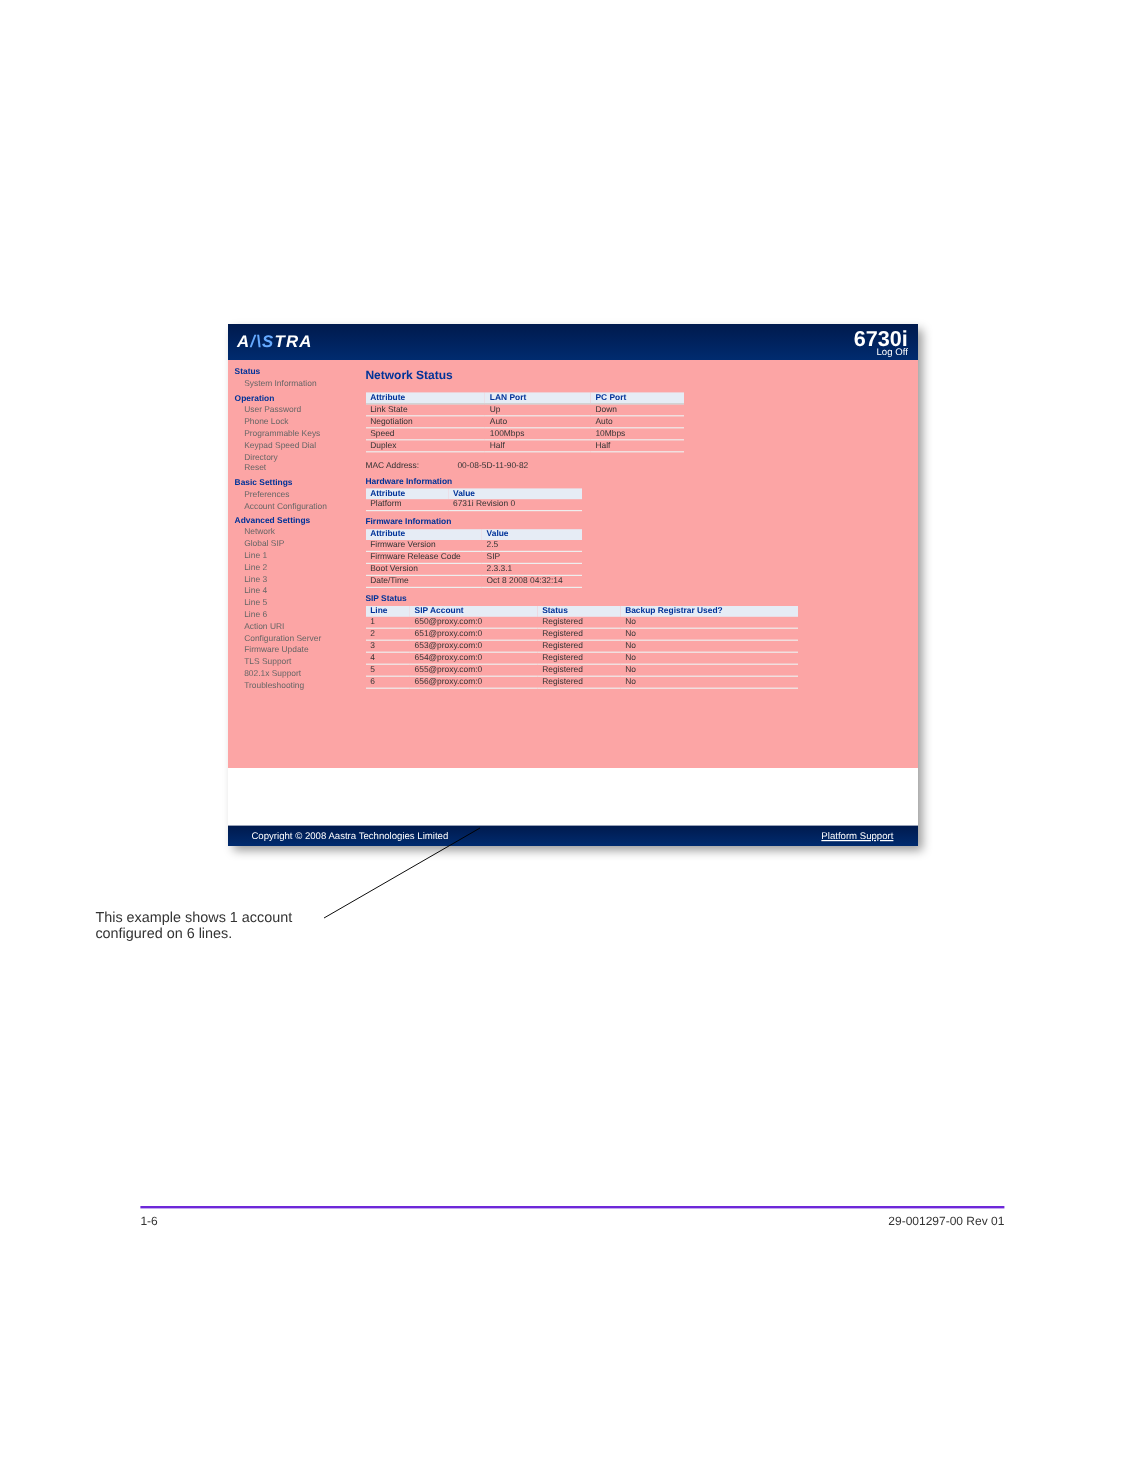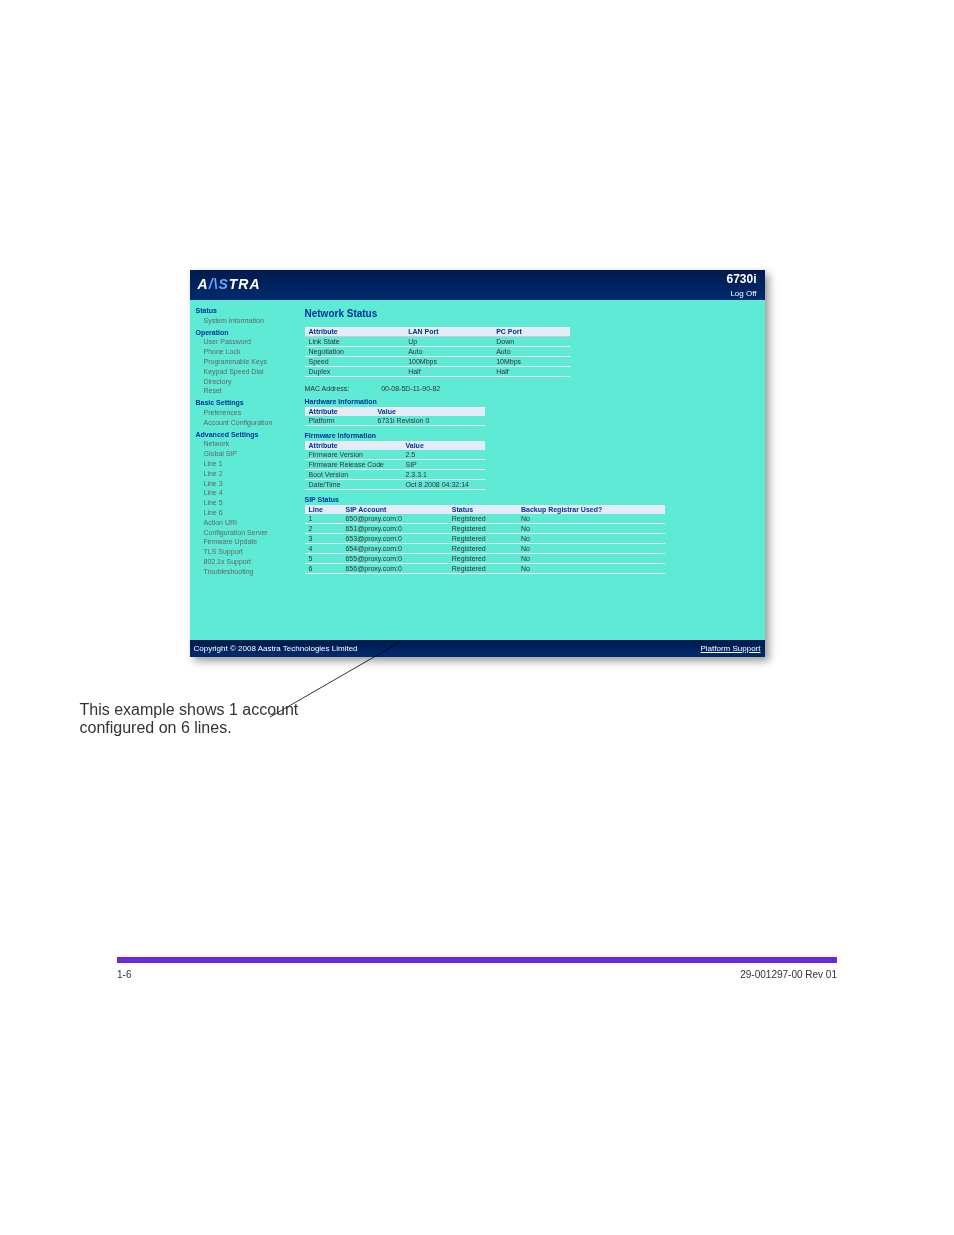--- a/index.html
+++ b/index.html
@@ -2,43 +2,43 @@
 <html><head>
 <meta charset="utf-8">
 <style>
   * { box-sizing: border-box; margin: 0; padding: 0; }
   body { font-family: Arial, sans-serif; background: #fff; color: #333; }
   .page { width: 842px; margin: 0 auto; padding: 20px 0; }
   .screenshot-wrap { position: relative; width: 575px; margin: 250px auto 0; box-shadow: 4px 4px 8px rgba(0,0,0,0.4); }
   .header-bar { background: linear-gradient(#001a4d,#002b6f); color: #fff; height: 30px; position: relative; }
   .header-bar .logo { font-style: italic; font-weight: bold; font-size: 14px; position: absolute; left: 8px; top: 6px; letter-spacing: 1px; }
   .header-bar .logo .blue { color: #66aaff; }
-  .header-bar .model { position: absolute; right: 8px; top: 2px; font-size: 12px; font-weight: bold; }
+  .header-bar .model { position: absolute; right: 8px; top: 2px; font-size: 18px; font-weight: bold; }
   .header-bar .logoff { position: absolute; right: 8px; bottom: 2px; font-size: 8px; }
-  .body-area { display: flex; background: #5eead4; min-height: 340px; }
+  .body-area { display: flex; background: #fca5a5; min-height: 340px; }
   .sidebar { width: 105px; padding: 4px 4px 4px 6px; font-size: 7px; line-height: 1.4; }
   .sidebar .cat { color: #003399; font-weight: bold; margin-top: 2px; }
   .sidebar .item { color: #666; padding-left: 8px; cursor: pointer; }
   .content { flex: 1; padding: 8px 10px; font-size: 7px; }
   .content h2 { color: #003399; font-size: 10px; margin-bottom: 8px; }
   table.net { border-collapse: collapse; width: 265px; margin-bottom: 8px; }
   table.net th { text-align: left; color: #003399; background: #e6ecf5; font-size: 7px; padding: 1px 4px; border-bottom: 1px solid #ccc; }
   table.net td { font-size: 7px; padding: 1px 4px; border-bottom: 1px solid #eee; color: #333; }
   .sec-title { color: #003399; font-weight: bold; font-size: 7px; margin: 4px 0 2px; }
   table.kv { border-collapse: collapse; width: 180px; margin-bottom: 6px; }
   table.kv th { text-align: left; color: #003399; background: #e6ecf5; font-size: 7px; padding: 1px 4px; }
   table.kv td { font-size: 7px; padding: 1px 4px; border-bottom: 1px solid #eee; }
   table.sip { border-collapse: collapse; width: 360px; }
   table.sip th { text-align: left; color: #003399; background: #e6ecf5; font-size: 7px; padding: 1px 4px; }
   table.sip td { font-size: 7px; padding: 1px 4px; border-bottom: 1px solid #eee; }
-  .footer-bar { background: linear-gradient(#001a4d,#002b6f); color: #fff; font-size: 8px; padding: 4px 4px; display: flex; justify-content: space-between; }
+  .footer-bar { background: linear-gradient(#001a4d,#002b6f); color: #fff; font-size: 8px; padding: 4px 20px; display: flex; justify-content: space-between; margin-top: 48px; }
   .footer-bar a { color: #fff; text-decoration: underline; }
   .doc-text { width: 700px; margin: 40px auto 0; font-size: 12px; color: #333; line-height: 1.5; }
-  .doc-callout { position: absolute; left: -110px; bottom: -80px; width: 220px; font-size: 16px; font-family: Arial; color: #333; text-align: left; }
-  .doc-footer { width: 720px; margin: 300px auto 0; border-top: 6px solid #6d28d9; padding-top: 6px; font-size: 10px; display: flex; justify-content: space-between; }
+  .doc-callout { position: absolute; left: -110px; bottom: -80px; width: 220px; font-size: 12px; font-family: Arial; color: #333; text-align: left; }
+  .doc-footer { width: 720px; margin: 300px auto 0; border-top: 2px solid #6d28d9; padding-top: 6px; font-size: 10px; display: flex; justify-content: space-between; }
   svg.callout { position: absolute; left: 60px; bottom: -70px; width: 260px; height: 90px; pointer-events: none; }
 </style>
 </head>
 <body>
 
 <div class="page">
   <div class="screenshot-wrap">
     <div class="header-bar">
       <span class="logo">
         <span>A</span><span class="blue">/\S</span><span>TRA</span>

